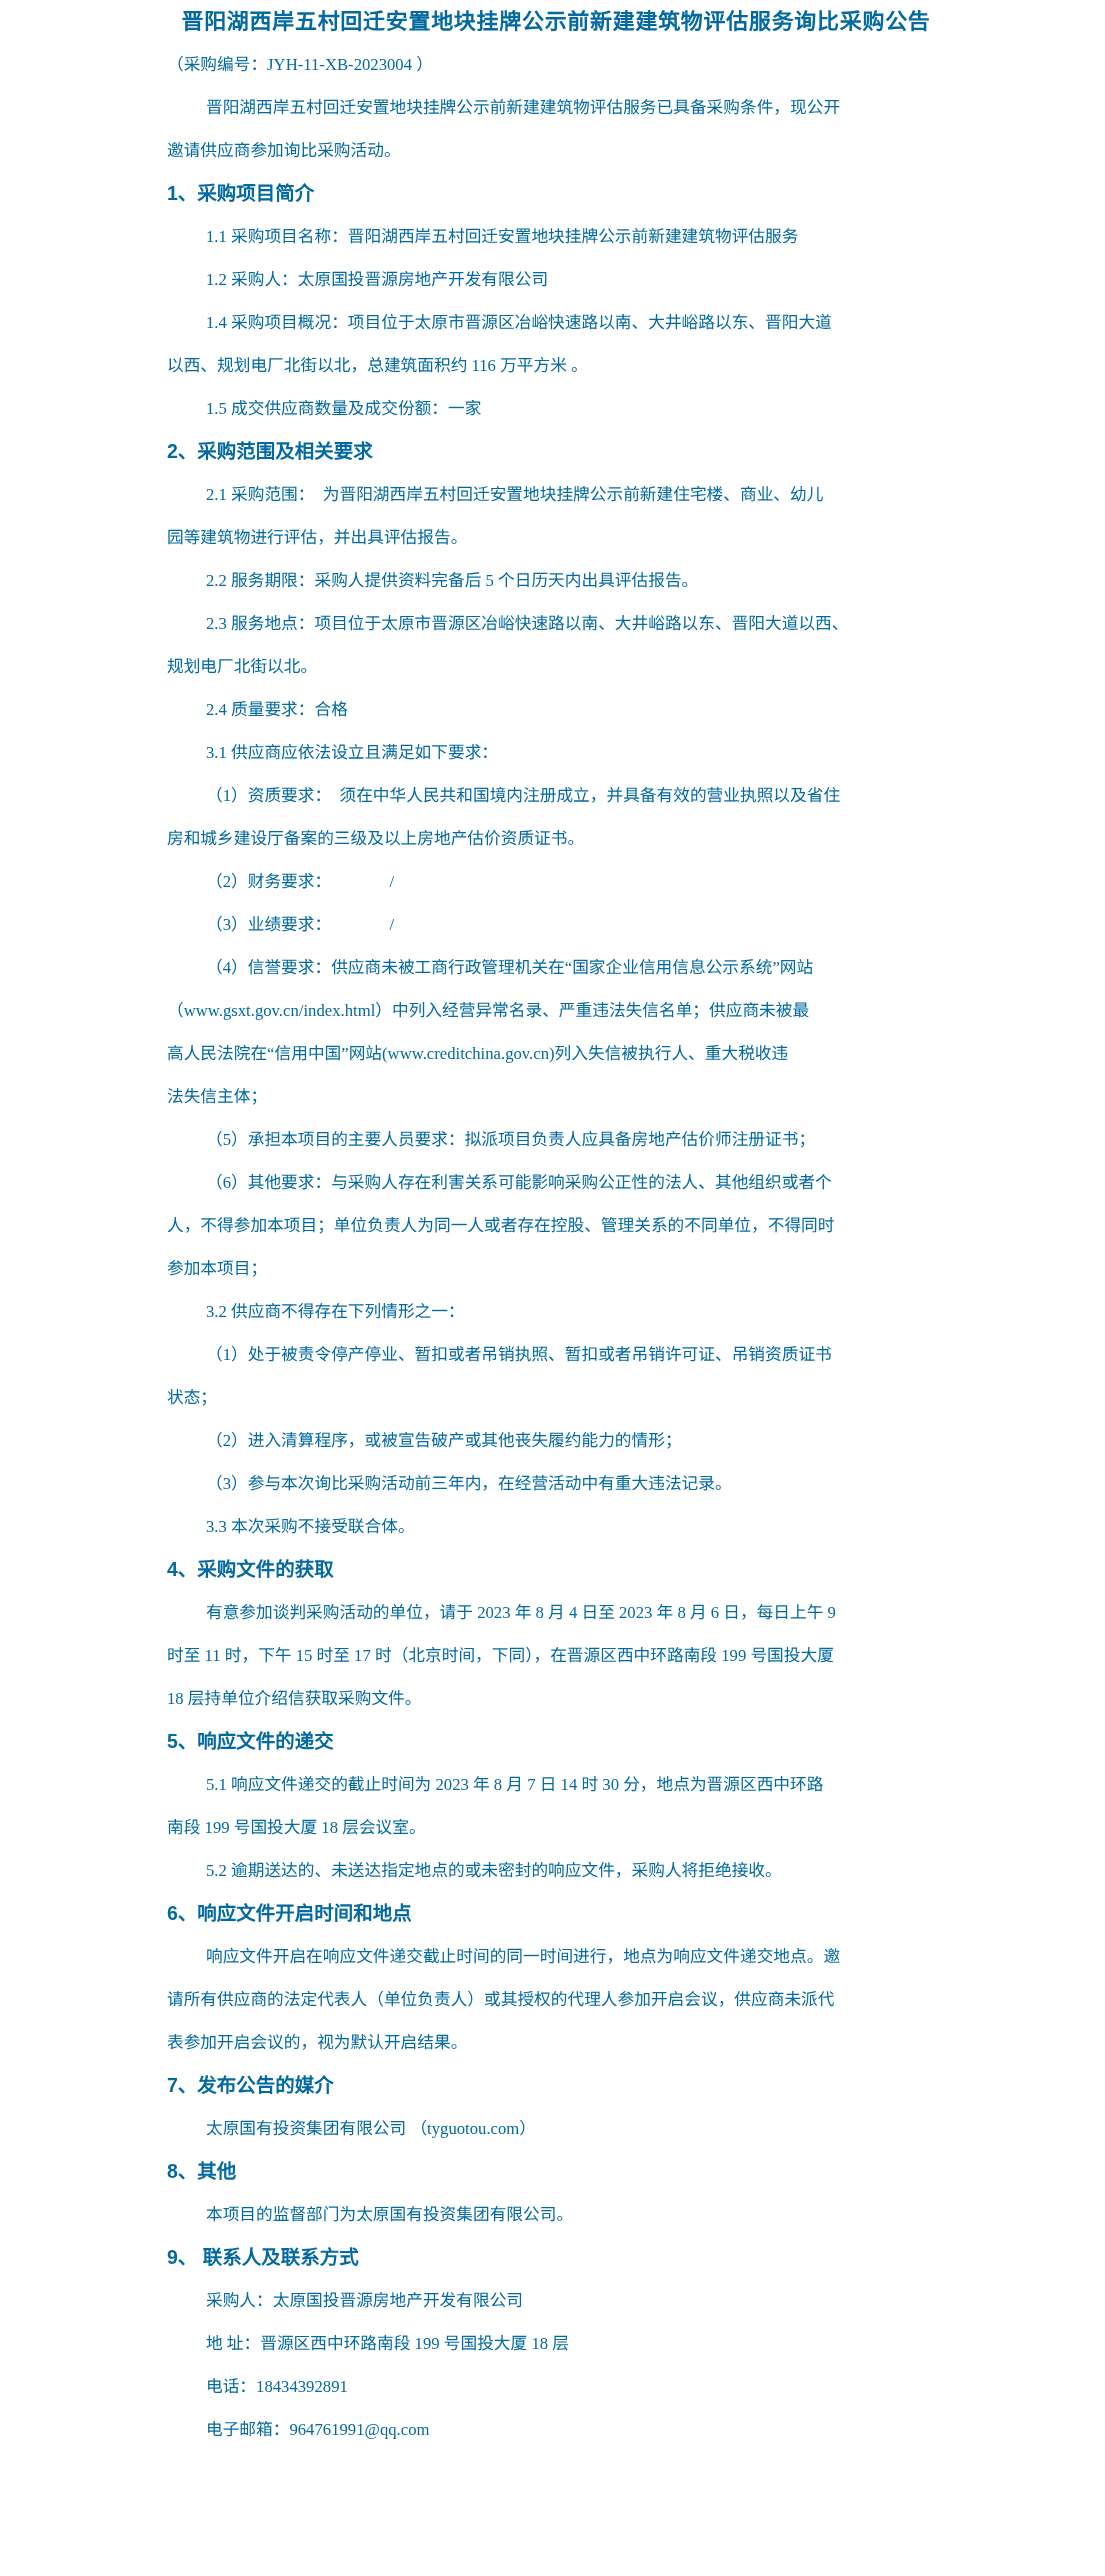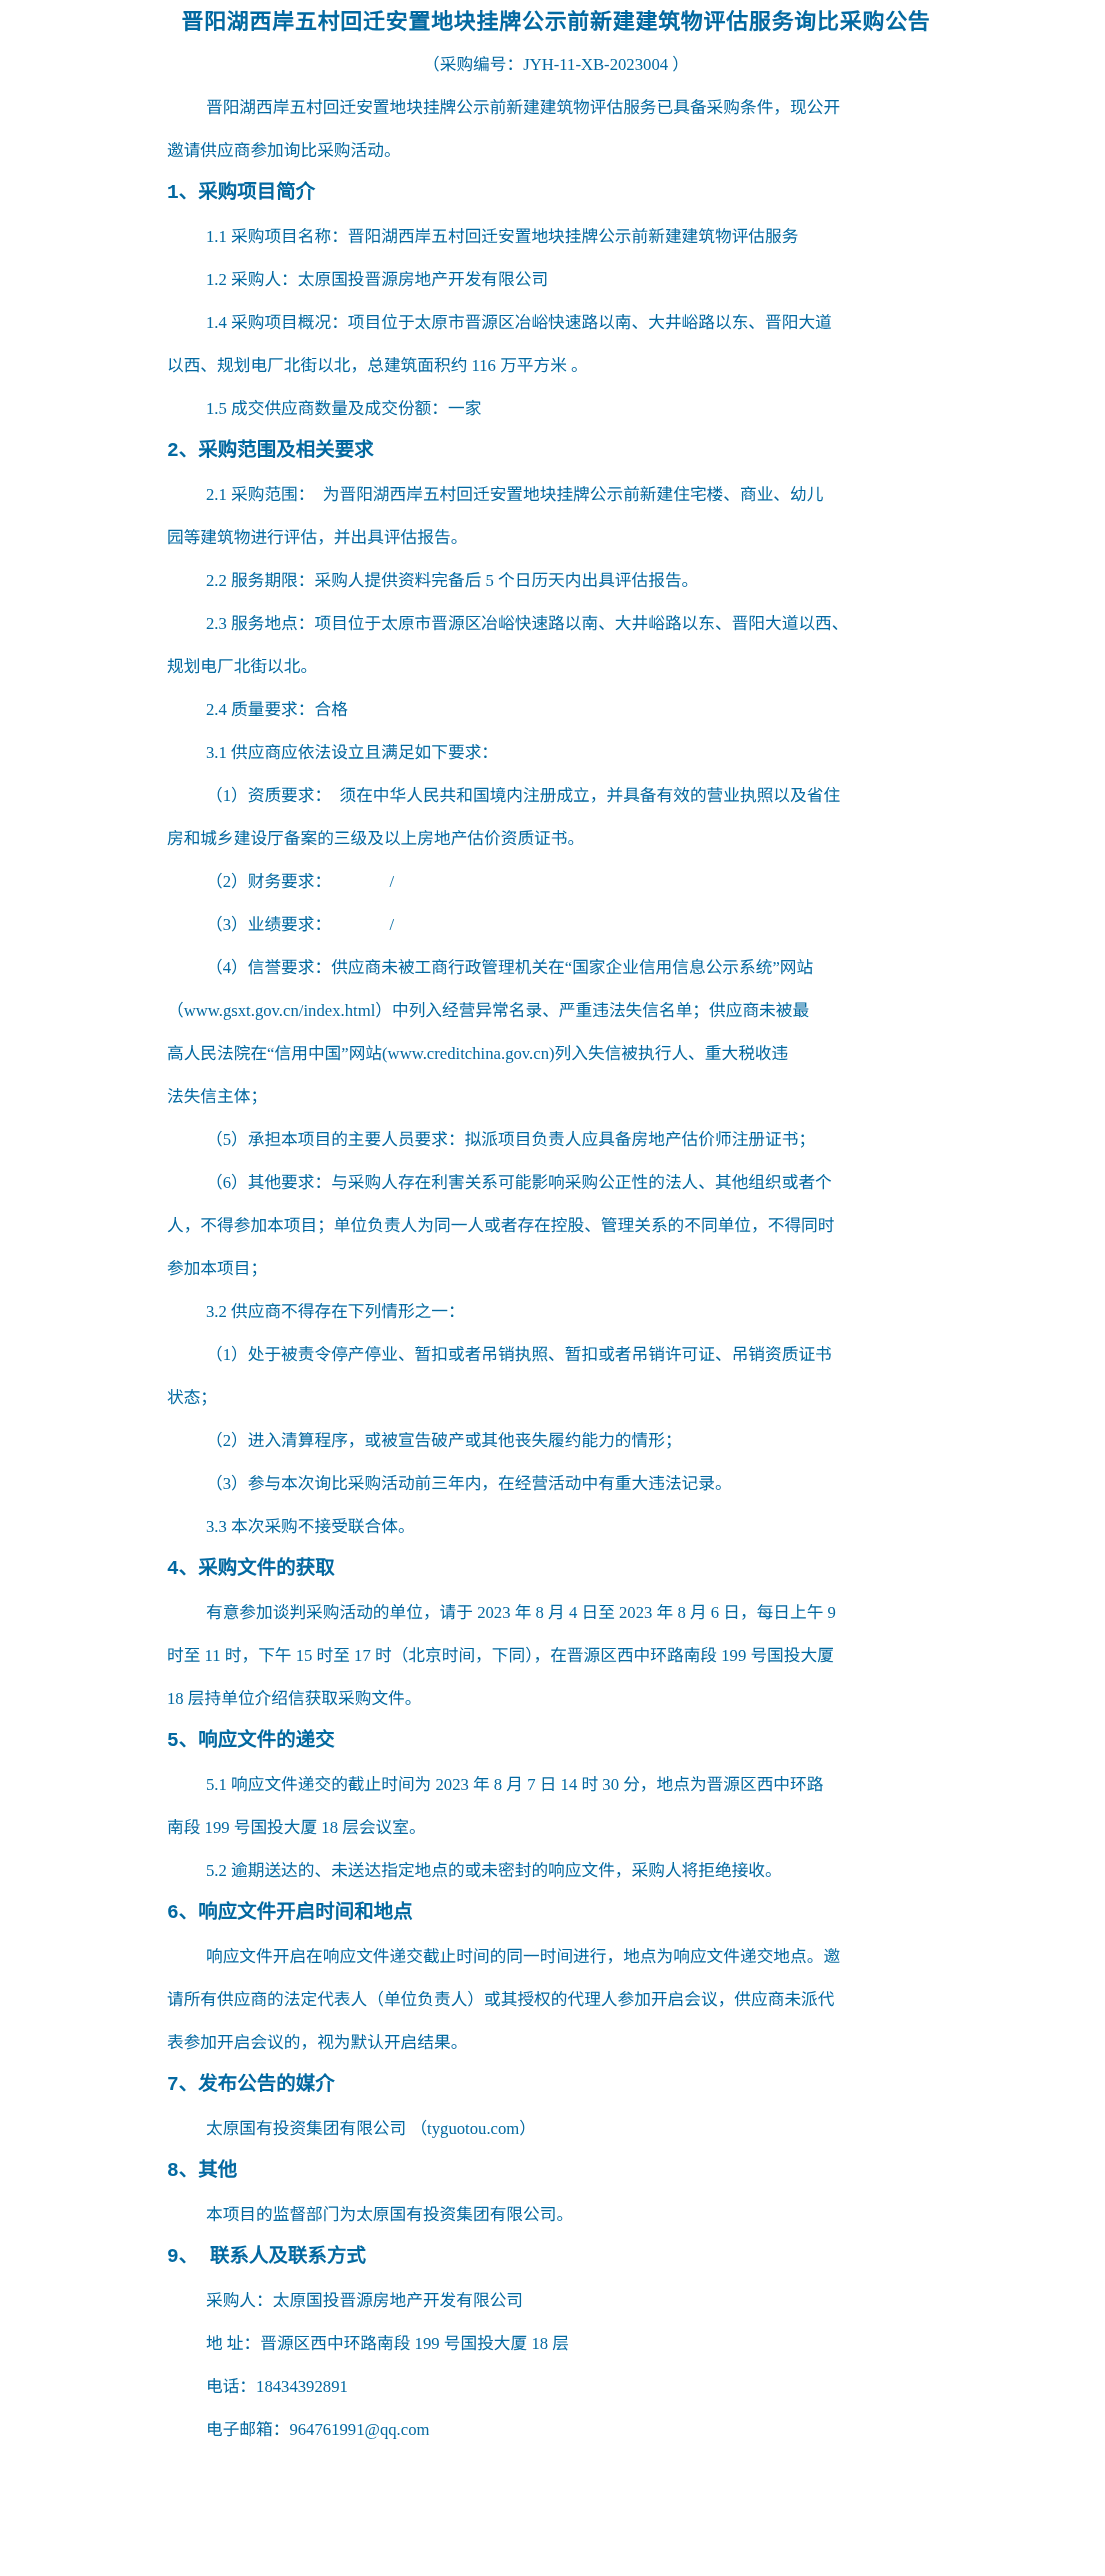--- a/index.html
+++ b/index.html
@@ -25,26 +25,25 @@
     color: #0369a1;
   }
   .line.title {
     font-size: 22px;
     font-weight: bold;
     text-align: center;
     letter-spacing: 0.7px;
   }
   .line.docnum {
     font-size: 16.7px;
-    text-align: center;
   }
   .line.heading {
     font-size: 19.5px;
     font-weight: bold;
-    font-family: Liberation Mono, monospace;
+    font-family: Liberation Sans, sans-serif;
   }
   .line.indent {
     padding-left: 39px;
   }
 </style>
 </head>
 <body>
 
 <div class="doc">
   <div class="line title">晋阳湖西岸五村回迁安置地块挂牌公示前新建建筑物评估服务询比采购公告</div>

